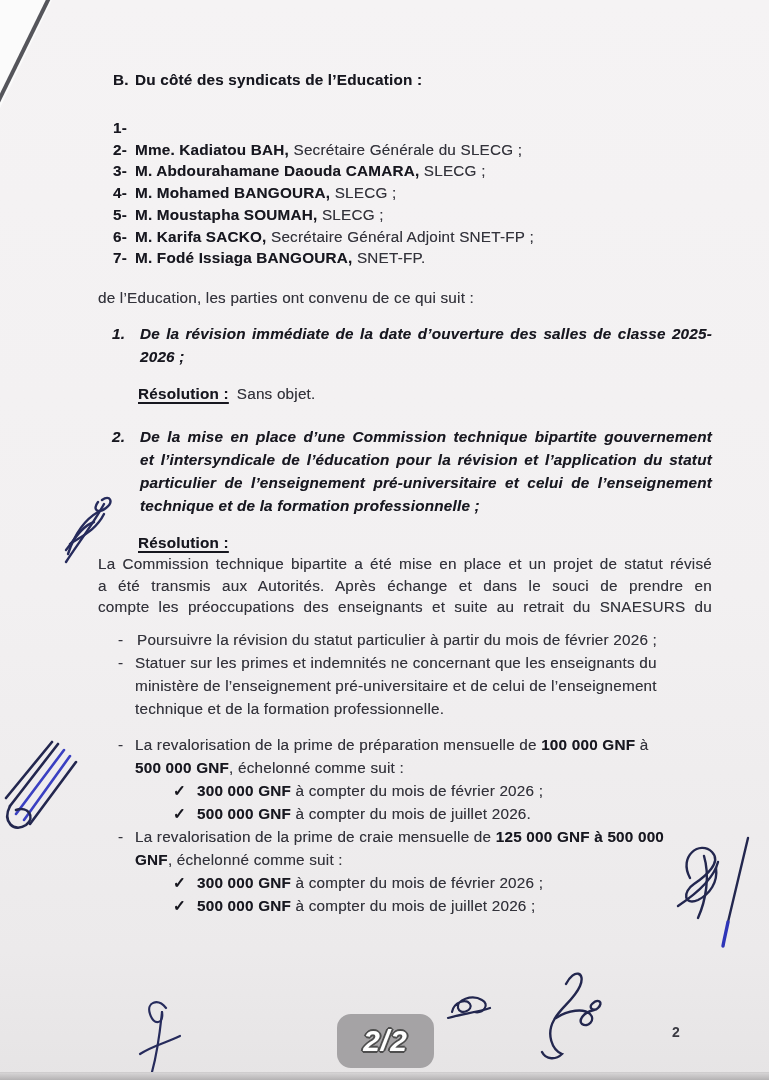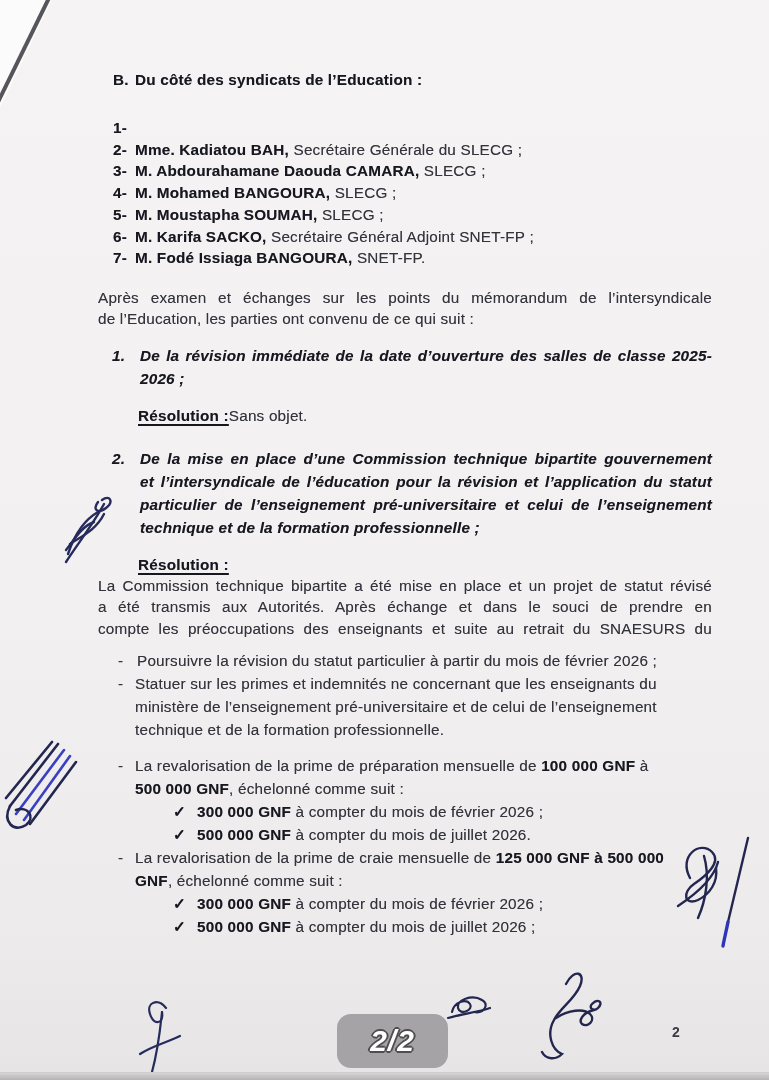--- a/index.html
+++ b/index.html
@@ -43,38 +43,38 @@
 
   .intro { margin-top:18px; }
 
   .pointblock { margin-left:14px; line-height:23px; }
   .point1 { margin-top:14px; }
   .point2 { margin-top:21px; }
   .pointblock .num { width:28px; }
 
   .resline { margin-top:15px; margin-left:40px; line-height:21px; }
   .res-label { font-weight:bold; color:#17171f; text-decoration:underline; text-decoration-thickness:1.5px; text-underline-offset:3px; }
-  .res-text { }
+  .res-text { margin-left:8px; }
 
   .commission { line-height:21.5px; }
 
   .dashlist { margin-top:10px; margin-left:20px; line-height:23px; }
   .dashitem { display:flex; }
   .dashitem .dash { width:17px; flex:0 0 auto; }
 
   .primes-intro { margin-top:10px; line-height:21px; }
   .primeblock { margin-left:20px; line-height:23px; }
   .prime1 { margin-top:13px; }
   .checkline { display:flex; margin-left:55px; }
   .checkline .mark { width:24px; flex:0 0 auto; font-weight:bold; color:#17171f; }
 
   
   .sig { position:absolute; pointer-events:none; }
   .page-badge {
-    position:absolute; left:337px; top:1014px; width:111px; height:54px;
+    position:absolute; left:337px; top:1014px; width:97px; height:54px;
     background:#a5a3a5; border-radius:14px;
     display:flex; align-items:center; justify-content:center;
   }
   .page-badge .badge-text {
     font-size:30px; font-weight:bold; font-style:italic; color:#ffffff;
     letter-spacing:1px;
     text-shadow:-2px 0 0 #4e4e4e, 2px 0 0 #4e4e4e, 0 -2px 0 #4e4e4e, 0 2px 0 #4e4e4e,
                 -1px -1px 0 #4e4e4e, 1px 1px 0 #4e4e4e, -1px 1px 0 #4e4e4e, 1px -1px 0 #4e4e4e;
   }
   .page-number {
@@ -128,21 +128,20 @@
         <span class="num">6-</span>
         <span><span class="b">M. Karifa SACKO,</span><span> Secrétaire Général Adjoint SNET-FP ;</span></span>
       </div>
       <div class="delegate">
         <span class="num">7-</span>
         <span><span class="b">M. Fodé Issiaga BANGOURA,</span><span> SNET-FP.</span></span>
       </div>
     </div>
 
     <div class="intro">
-      <div class="jline">Après examen et échanges sur les points du mémorandum de l’intersyndicale</div>
       <div>de l’Education, les parties ont convenu de ce qui suit :</div>
     </div>
 
     <div class="pointblock point1 hang">
       <span class="num bi">1.</span>
       <span class="txt bi">
         <span class="jline" style="display:block">De la révision immédiate de la date d’ouverture des salles de classe 2025-</span>
         <span style="display:block">2026 ;</span>
       </span>
     </div>

